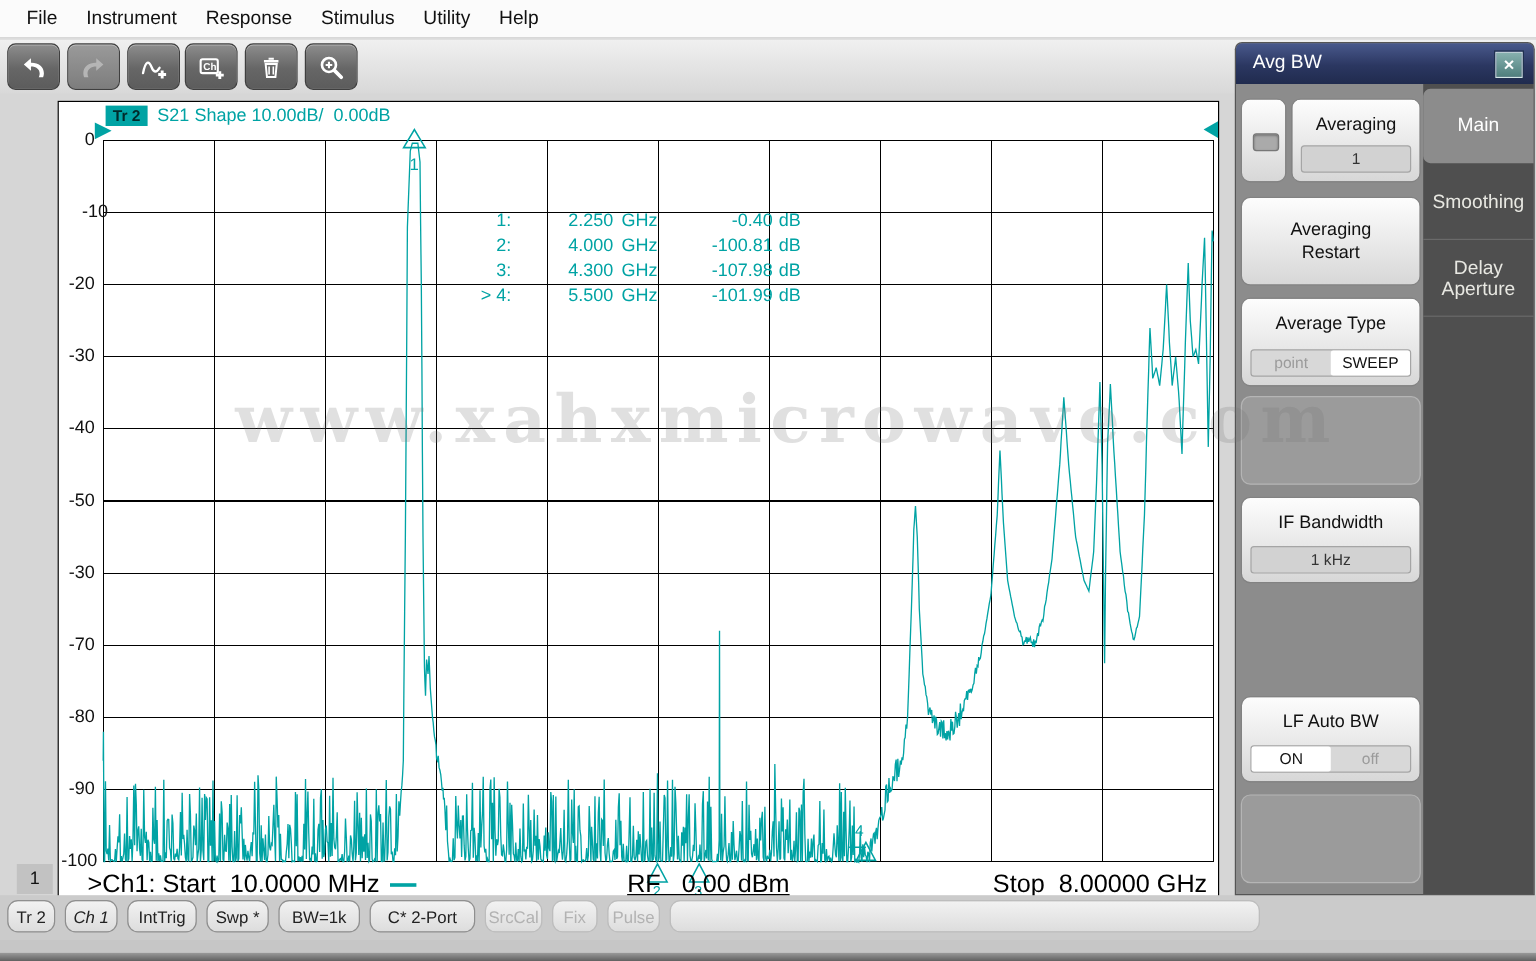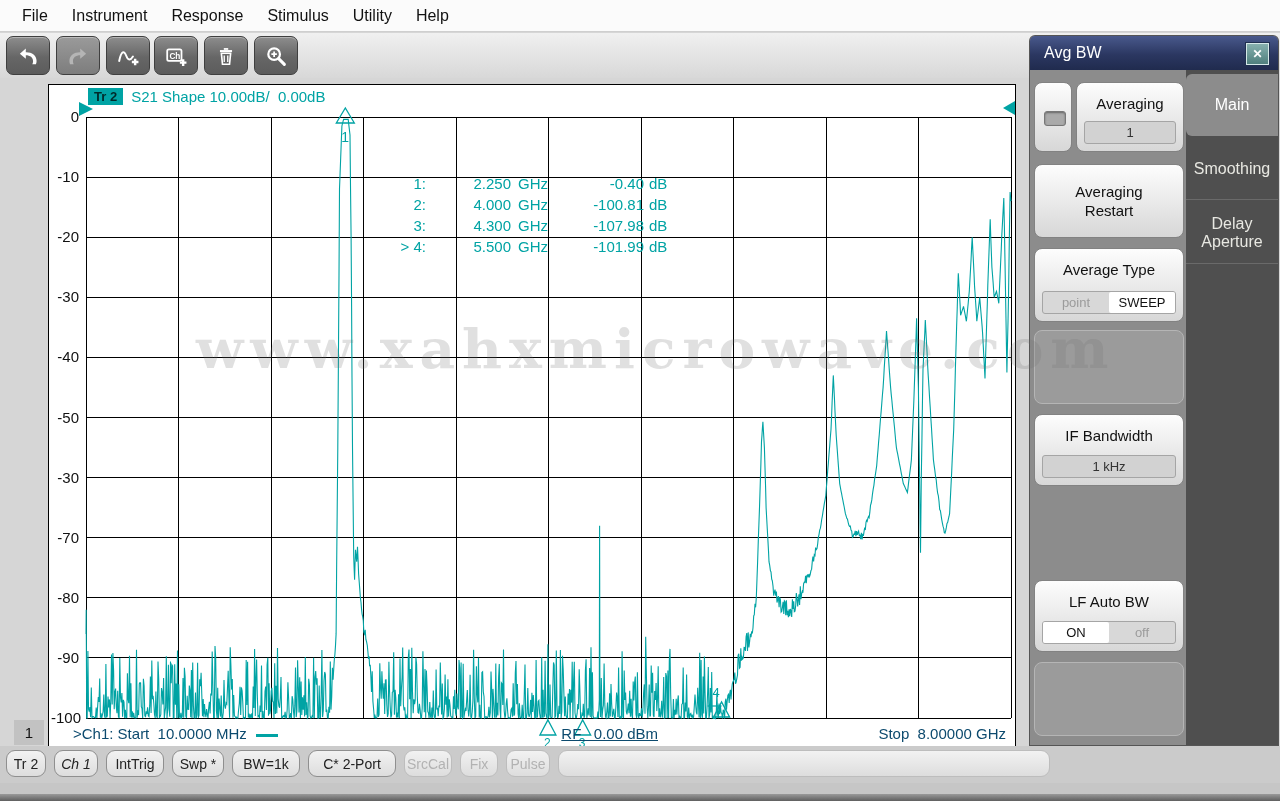--- a/index.html
+++ b/index.html
@@ -21,21 +21,21 @@
   #trace-hdr{position:absolute;left:39px;top:2px;height:18px;display:flex;align-items:center;}
   #trbadge{background:#00a3a4;color:#042;color:#00221f;font-size:13px;font-weight:bold;padding:1px 6px;margin-right:8px;color:#002a2a;}
   #trlabel{color:#00a3a4;font-size:15px;white-space:pre;}
   .ylab{position:absolute;width:28px;text-align:right;font-size:15px;color:#111;}
   #mkreadout{position:absolute;left:300px;top:88px;display:grid;grid-template-columns:77px 85px 45px 88px 40px;color:#00a3a4;font-size:15px;line-height:21px;}
   .mk-label{text-align:right;white-space:pre;}
   .mk-freq{text-align:right;}
   .mk-funit{text-align:left;padding-left:7px;}
   .mk-val{text-align:right;}
   .mk-vunit{text-align:left;padding-left:5px;}
-  #stimrow{position:absolute;left:0;top:640px;width:966px;height:22px;font-size:15px;color:#0c4a6e;}
+  #stimrow{position:absolute;left:0;top:640px;width:966px;height:22px;font-size:21px;color:#000000;}
   #stim-left{position:absolute;left:24px;top:0;white-space:pre;}
   .dash{display:inline-block;width:22px;height:3px;background:#00a3a4;margin-left:9px;vertical-align:middle;}
   #stim-center{position:absolute;left:389px;top:0;width:220px;text-align:right;white-space:pre;text-decoration:underline;}
   #stim-right{position:absolute;right:9px;top:0;white-space:pre;}
 
   #chbadge{position:absolute;left:14px;top:720px;width:30px;height:25px;background:#c2c2c2;color:#111;font-size:15px;display:flex;align-items:center;justify-content:center;}
 
   #watermark{position:absolute;left:196px;top:316px;font-family:"DejaVu Serif",serif;font-weight:bold;font-size:55px;letter-spacing:7px;color:rgba(115,115,115,0.22);z-index:40;pointer-events:none;white-space:nowrap;}
 
   
@@ -162,21 +162,21 @@
           <line x1="658.575719649562" y1="621" x2="672.575719649562" y2="621" stroke="#00a3a4" stroke-width="1.2"></line>
           <polygon points="664.575719649562,632 680.575719649562,632 672.575719649562,617" fill="none" stroke="#00a3a4" stroke-width="1.3"></polygon>
         </g>
       </svg>
     <div id="trace-hdr">
       <span id="trbadge">Tr 2</span>
       <span id="trlabel">S21 Shape 10.00dB/  0.00dB</span>
     </div>
     <div id="ylabels">
         <div class="ylab" style="left: 2px; top: 23px;">0</div>
-        <div class="ylab" style="left: 2px; top: 83.1px;">-10</div>
+        <div class="ylab" style="left: 13px; top: 83.1px;">-10</div>
         <div class="ylab" style="left: 2px; top: 143.2px;">-20</div>
         <div class="ylab" style="left: 2px; top: 203.3px;">-30</div>
         <div class="ylab" style="left: 2px; top: 263.4px;">-40</div>
         <div class="ylab" style="left: 2px; top: 323.5px;">-50</div>
         <div class="ylab" style="left: 2px; top: 383.6px;">-30</div>
         <div class="ylab" style="left: 2px; top: 443.7px;">-70</div>
         <div class="ylab" style="left: 2px; top: 503.8px;">-80</div>
         <div class="ylab" style="left: 2px; top: 563.9px;">-90</div>
         <div class="ylab" style="left: 2px; top: 624px;">-100</div>
       </div>

